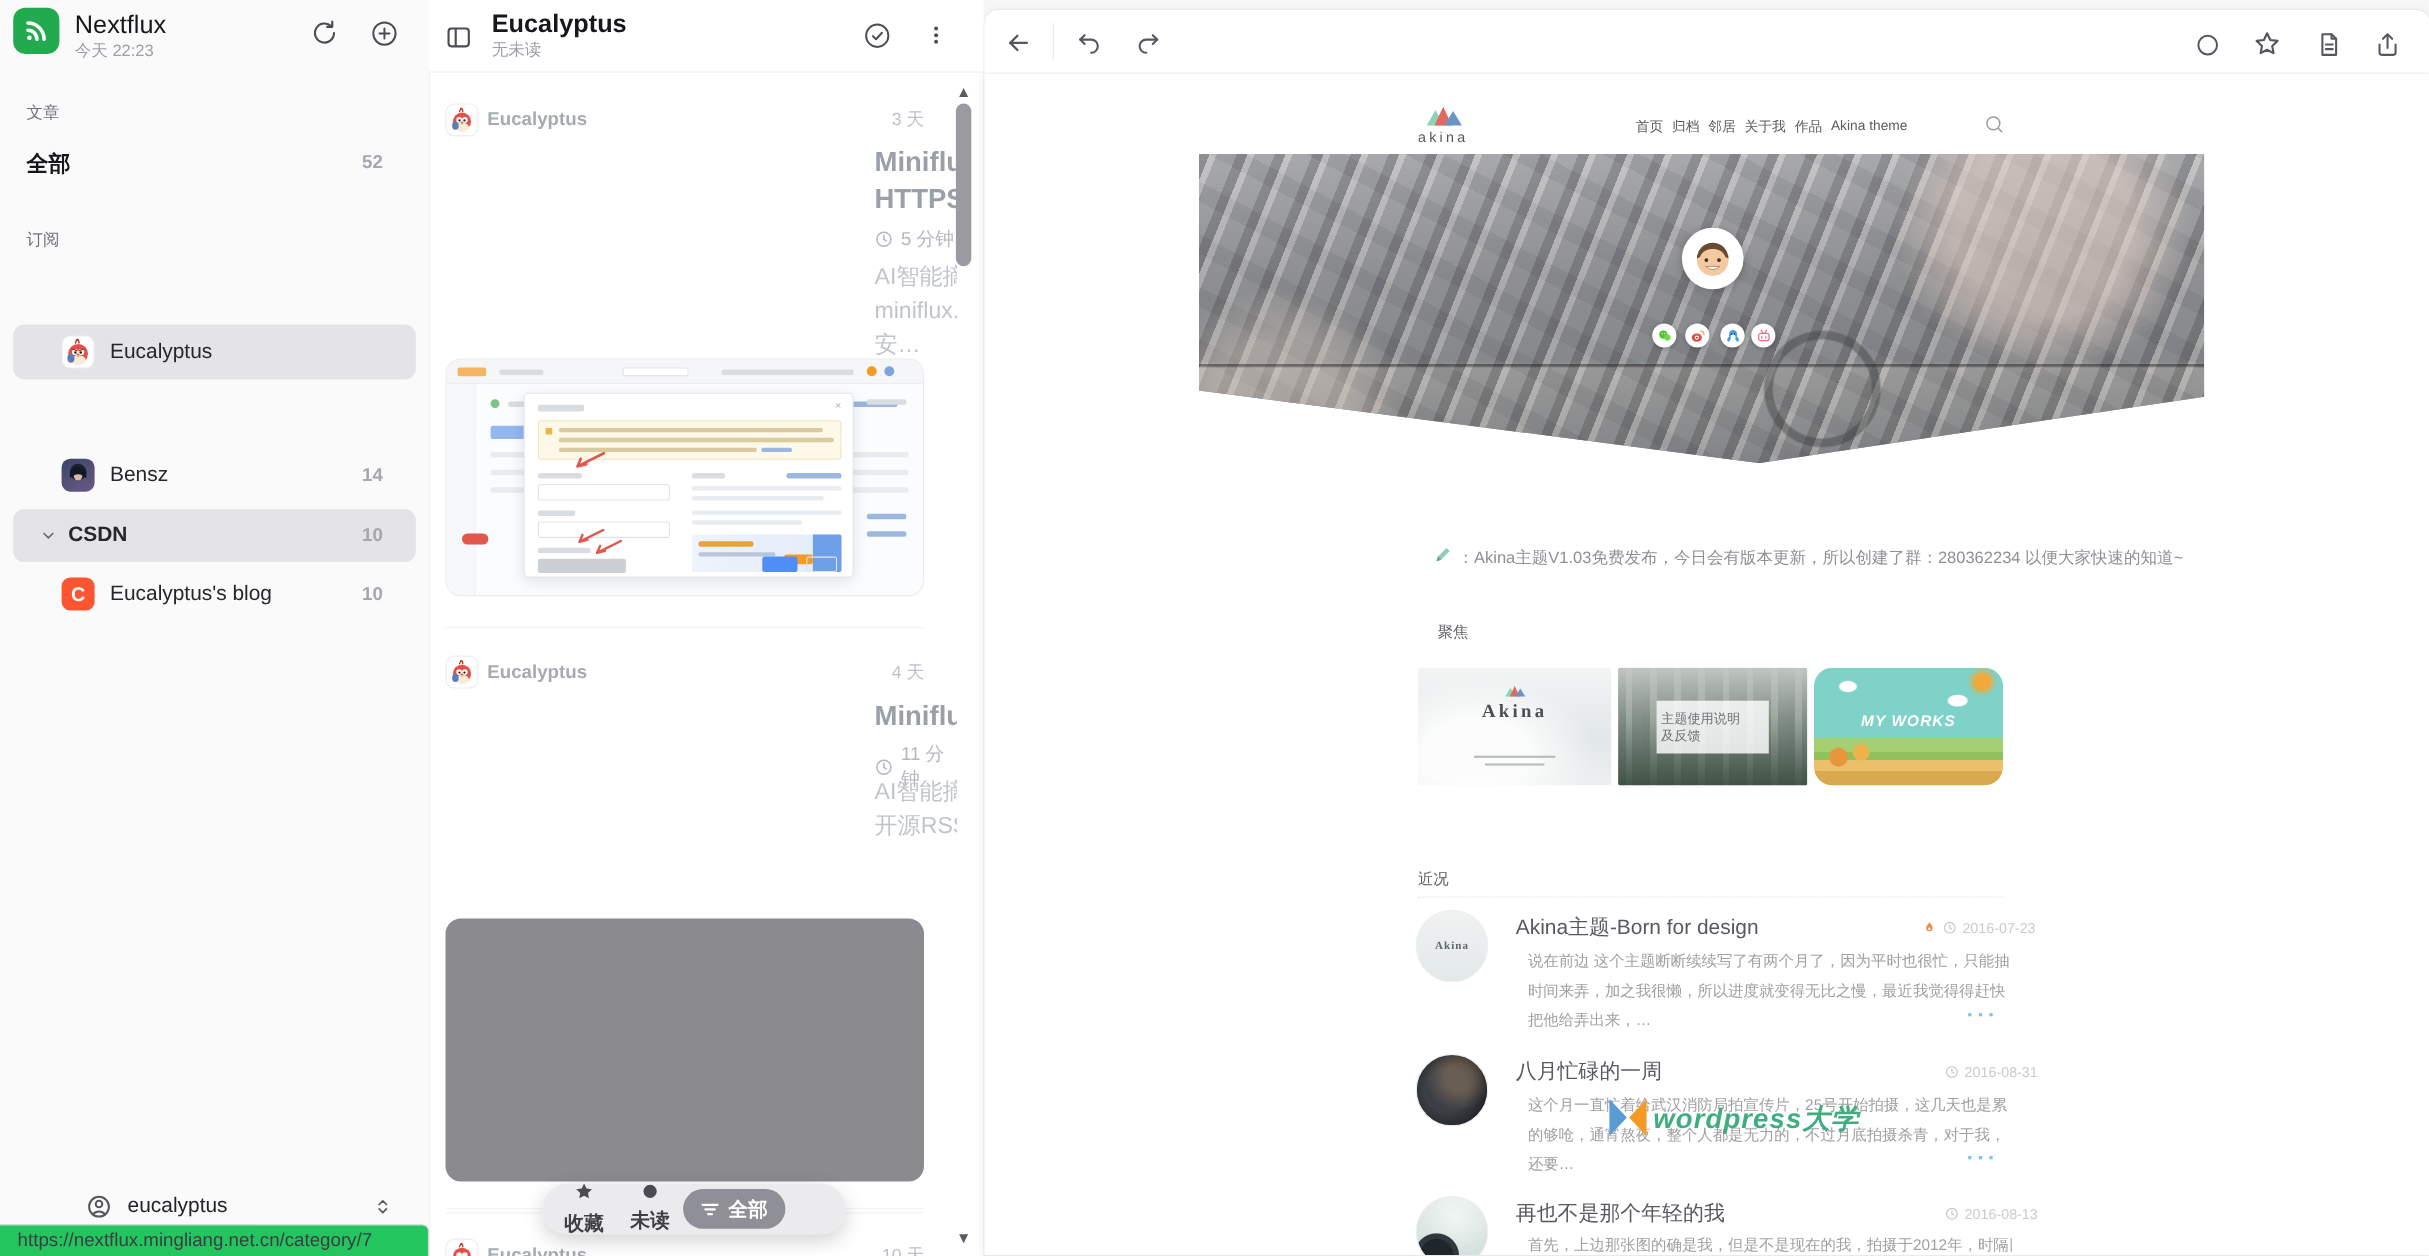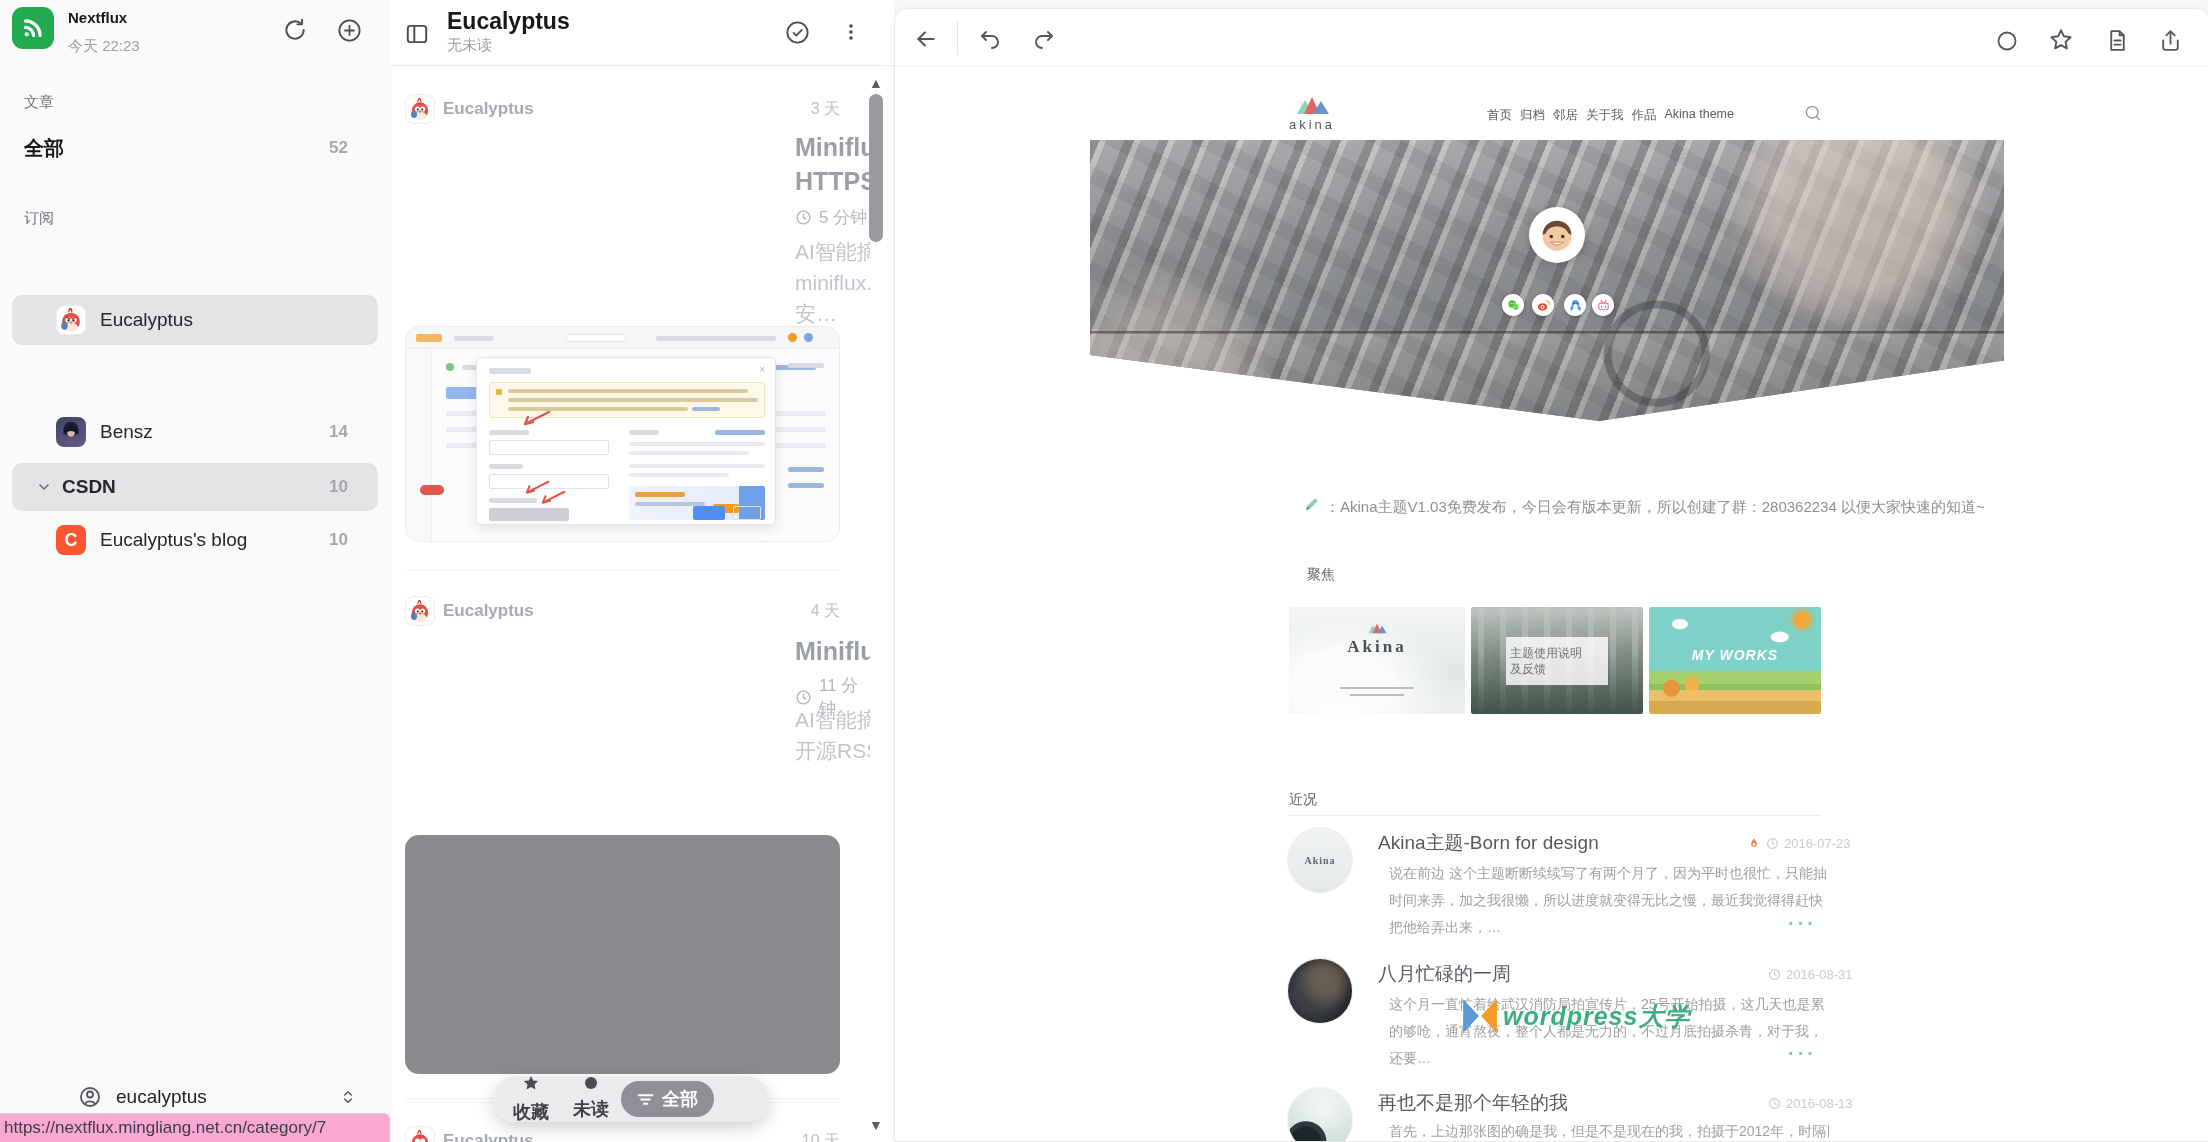--- a/index.html
+++ b/index.html
@@ -4,32 +4,32 @@
 <style>
   * { margin:0; padding:0; box-sizing:border-box; }
   html,body { width:2208px; height:1142px; overflow:hidden; }
   body { font-family:"Liberation Sans","DejaVu Sans",sans-serif; background:#f7f7f8; position:relative; color:#18181b; }
   .abs { position:absolute; }
   svg { display:block; }
 
   
   .sidebar { left:0; top:0; width:390px; height:1142px; background:#fafafa; }
   .app-icon { left:12px; top:7px; width:42px; height:42px; border-radius:11px; background:#21ab4e; display:flex; align-items:center; justify-content:center; }
-  .app-title { left:68px; top:9px; font-size:15px; font-weight:bold; color:#17171b; }
+  .app-title { left:68px; top:9px; font-size:23px; font-weight:normal; color:#17171b; }
   .app-sub { left:68px; top:37px; font-size:15px; color:#9ba0a6; }
   .icon-btn { width:30px; height:30px; display:flex; align-items:center; justify-content:center; cursor:pointer; }
   .side-label { font-size:15px; color:#71717a; }
   .side-row { left:12px; width:366px; height:50px; display:flex; align-items:center; border-radius:10px; }
   .side-row.sel { background:#e4e4e7; }
   .row-count { position:absolute; right:30px; font-size:17px; color:#a4a7ae; font-weight:600; }
   .feed-avatar { width:30px; height:30px; border-radius:8px; background:#fff; border:1px solid #ececee; margin-left:44px; display:flex; align-items:center; justify-content:center; overflow:hidden; flex:none; }
   .row-label { margin-left:14px; font-size:19px; color:#26262b; white-space:nowrap; }
   .cat-chev { margin-left:24px; flex:none; }
   .cat-label { margin-left:10px; font-size:19px; font-weight:600; color:#26262b; }
-  .statusbar { left:0; top:1113px; width:390px; height:29px; background:#f9a8d4; border-top:1px solid #d3d3d7; border-right:1px solid #d3d3d7; border-top-right-radius:6px; display:flex; align-items:center; padding-left:4px; font-size:17px; color:#3d3d42; z-index:40; }
+  .statusbar { left:0; top:1113px; width:390px; height:29px; background:#22c55e; border-top:1px solid #d3d3d7; border-right:1px solid #d3d3d7; border-top-right-radius:6px; display:flex; align-items:center; padding-left:16px; font-size:17px; color:#3d3d42; z-index:40; }
 
   
   .listcol { left:390px; top:0; width:504px; height:1142px; background:#ffffff; border-left:1px solid #f1f1f3; }
   .list-header { left:390px; top:0; width:504px; height:66px; background:#fff; border-bottom:1px solid #ededf0; z-index:5; }
   .list-title { left:57px; top:8px; font-size:23px; font-weight:bold; color:#17171b; }
   .list-sub { left:57px; top:36px; font-size:15px; color:#9ba0a6; }
   .feed-row { left:405px; width:435px; height:30px; display:flex; align-items:center; }
   .mini-avatar { width:30px; height:30px; border-radius:8px; background:#fff; border:1px solid #ececee; display:flex; align-items:center; justify-content:center; overflow:hidden; flex:none; }
   .feed-name { margin-left:8px; font-size:17px; font-weight:bold; color:#a6abb3; }
   .art-age { margin-left:auto; font-size:16px; color:#bcc1c8; }
@@ -75,21 +75,21 @@
   .fcard { top:598px; height:107px; border-radius:2px; overflow:hidden; cursor:pointer; }
   .fcard1 { background:radial-gradient(ellipse at 30% 72%, rgba(255,255,255,.85) 0 28%, rgba(0,0,0,0) 62%), linear-gradient(180deg,#f3f5f5,#e2e7e8 60%,#edf0f0); }
   .fcard2 { background:linear-gradient(180deg, rgba(196,200,196,.95), rgba(130,145,134,.55) 42%, rgba(58,76,64,.92)), repeating-linear-gradient(90deg, rgba(44,62,52,.6) 0 7px, rgba(92,112,100,.4) 7px 13px, rgba(36,52,44,.55) 13px 22px); }
   .fcard3 { background:
       radial-gradient(circle at 89% 12%, #f2a93b 0 8px, rgba(242,169,59,.35) 9px 12px, rgba(0,0,0,0) 13px),
       radial-gradient(ellipse at 18% 16%, #fff 0 7px, rgba(0,0,0,0) 9px),
       radial-gradient(ellipse at 76% 28%, #fff 0 8px, rgba(0,0,0,0) 10px),
       radial-gradient(circle at 13% 76%, #e8953d 0 8px, rgba(0,0,0,0) 9px),
       radial-gradient(circle at 25% 72%, #f0b24a 0 7px, rgba(0,0,0,0) 8px),
       linear-gradient(180deg, rgba(0,0,0,0) 0 60%, #a6cf6f 60% 72%, #8fc25c 72% 78%, #ecc06a 78% 88%, #d9a94f 88% 100%),
-      linear-gradient(180deg,#7fd2c7,#7fd2c7); }
+      linear-gradient(180deg,#7fd2c7,#7fd2c7); border-radius: 17px; }
   .fcard .akina-logo { position:absolute; left:0; right:0; top:30px; text-align:center; font-family:"Liberation Serif","DejaVu Serif",serif; font-weight:bold; font-size:17px; letter-spacing:3px; color:#4a4f55; }
   .fcard .tinylines { position:absolute; left:50%; transform:translateX(-50%); width:74px; height:2px; background:#b7bebe; }
   .fcard2 .note { position:absolute; left:50%; top:50%; transform:translate(-50%,-50%); width:102px; padding:8px 4px; background:rgba(255,255,255,.82); font-size:12px; color:#6e7276; line-height:16px; }
   .fcard3 .works { position:absolute; left:0; right:0; top:40px; text-align:center; color:#fff; font-weight:bold; font-style:italic; font-size:14px; letter-spacing:1px; }
   .dotted-sep { left:394px; top:806px; width:532px; border-top:1px dotted #dcdcdc; }
   .post-thumb { width:66px; height:66px; border-radius:50%; border:1px solid #eee; overflow:hidden; position:absolute; left:392px; }
   .pt1 { background:linear-gradient(180deg,#f0f2f2,#e3e8e9); display:flex; align-items:center; justify-content:center; font-family:"Liberation Serif","DejaVu Serif",serif; font-weight:bold; font-size:10px; letter-spacing:1px; color:#61666c; }
   .pt2 { background:radial-gradient(circle at 60% 32%, rgba(190,150,110,.35) 0 12px, rgba(0,0,0,0) 30px), radial-gradient(circle at 42% 50%, #3c4046 0 40%, #17191d 90%); }
   .pt3 { background:radial-gradient(circle at 28% 84%, #1f262b 0 15px, rgba(31,38,43,.9) 16px 20px, rgba(0,0,0,0) 21px), radial-gradient(circle at 55% 30%, rgba(255,255,255,.6), rgba(0,0,0,0) 60%), linear-gradient(180deg,#e2ebe8,#cfdeda); }
   .post-title { position:absolute; left:483px; font-size:19px; color:#565a5f; cursor:pointer; }

